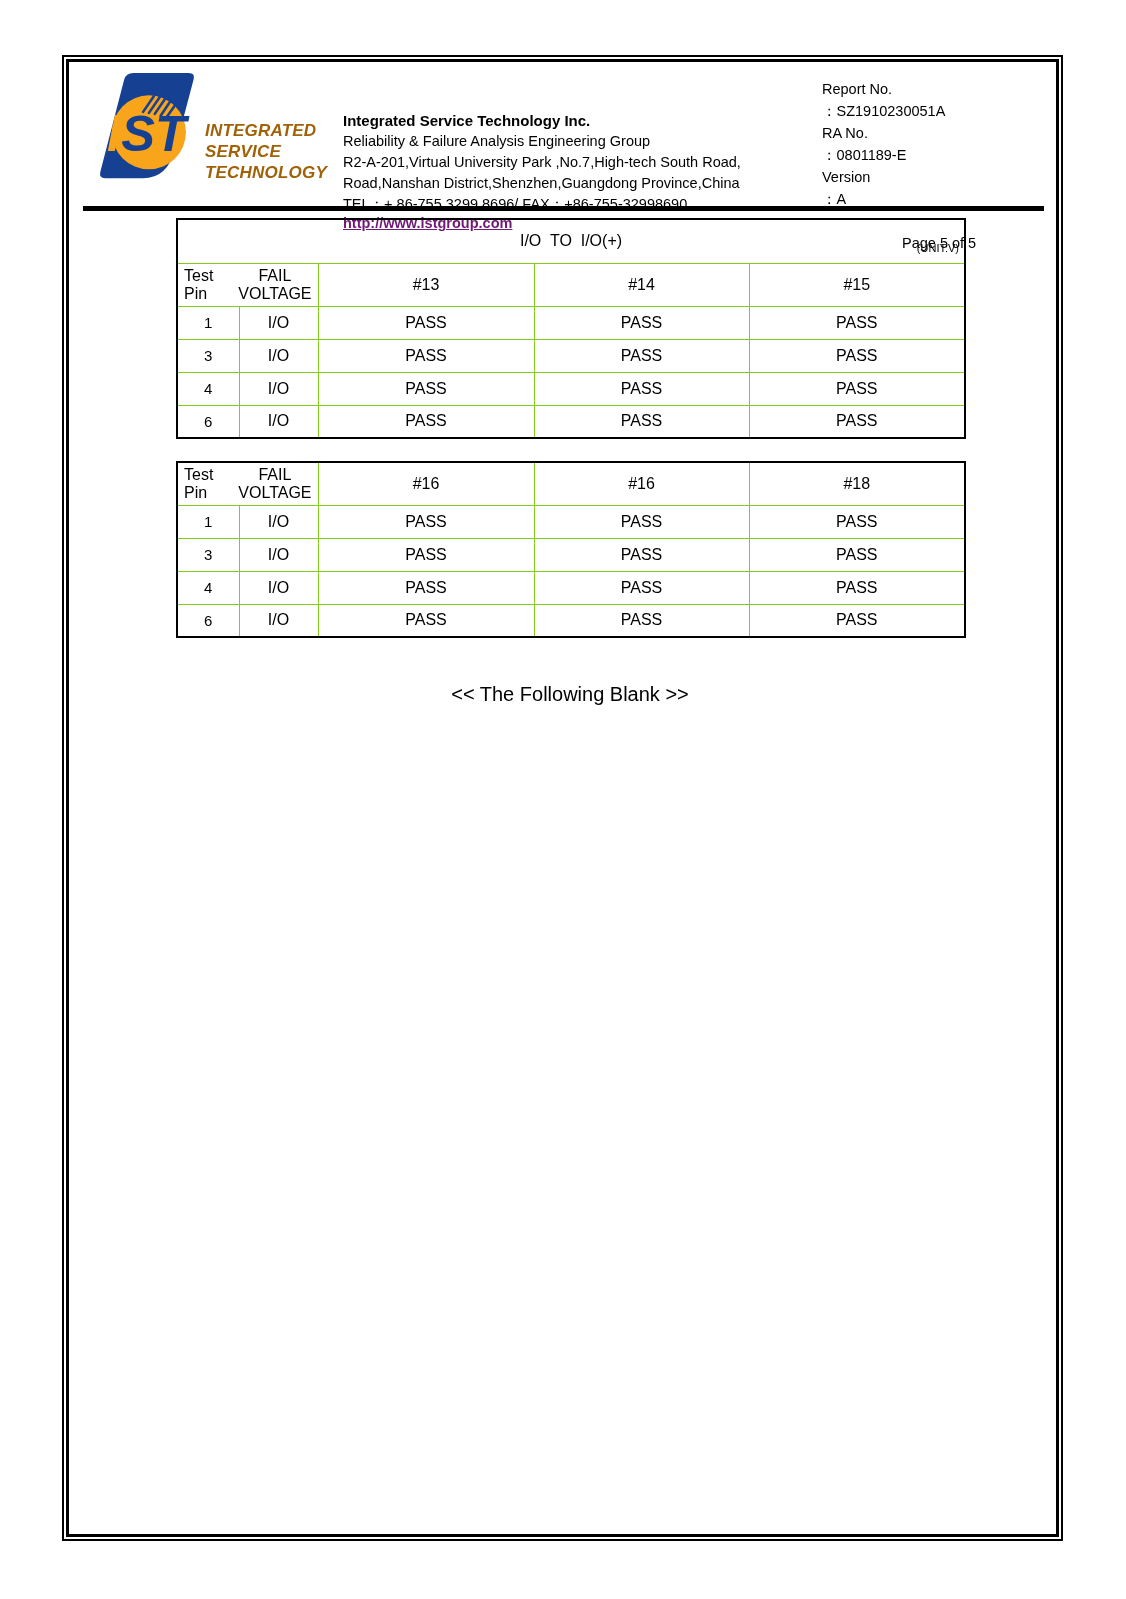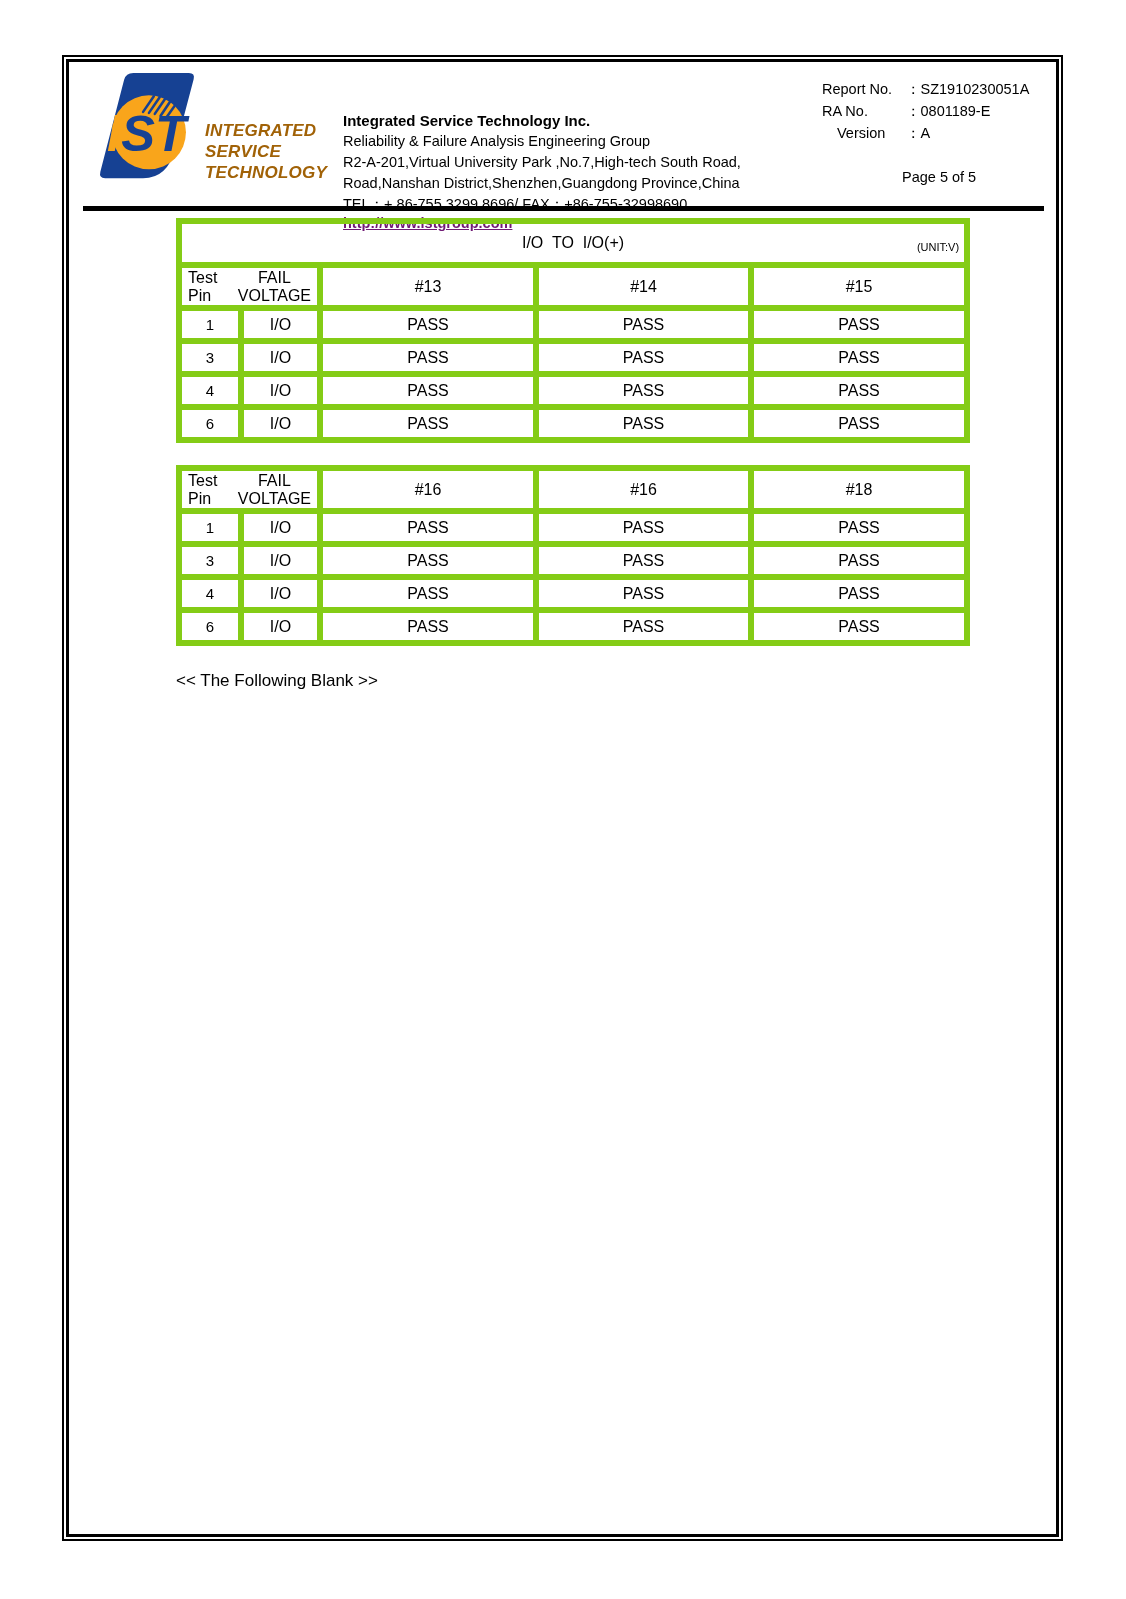--- a/index.html
+++ b/index.html
@@ -35,51 +35,51 @@
   .company-name { font-size:15px; font-weight:bold; line-height:21px; }
   .department   { font-size:14.5px; line-height:21px; }
   .addr         { font-size:14.5px; line-height:21px; }
   .telfax       { font-size:14.5px; line-height:20px; }
   .website {
     display:inline-block;
     font-size:14.5px; font-weight:bold; line-height:15px;
     color:#701a75; text-decoration:underline;
   }
   .header-right { position:absolute; left:753px; top:16px; width:225px; font-size:14.5px; line-height:22px; }
-  .meta-row { display:flex; }
+  .meta-row { display:flex;flex-direction:column; }
   .meta-label { width:84px; flex:none; }
-  .meta-row.indent .meta-label { width:69px; margin-left:15px; }
+  .meta-row.indent .meta-label { width:69px; }
   .page-number { margin-top:22px; margin-left:80px; }
   .header-divider {
     position:absolute; left:14px; right:12px; top:144px;
     height:5px; background:#000;
   }
   
   .content { position:absolute; left:107px; top:156px; width:788px; }
   table.report {
     border-collapse:collapse; table-layout:fixed;
     width:788px; border:2px solid #000;
   }
-  table.report td { border:6px solid #84cc16; text-align:center; padding:0; font-size:16px; }
+  table.report td { border:1px solid #84cc16; text-align:center; padding:0; font-size:16px; }
   .title-row td { height:44px; border-bottom:1px solid #000; position:relative; }
   .tbl-title { font-size:16px; white-space:pre; }
   .tbl-unit  { position:absolute; right:5px; bottom:9px; font-size:11px; }
   .head-row td { height:43px; border-bottom:2px solid #000; font-size:16px; }
   .c-pinhead {
     font-size:15px; line-height:18px;
   }
   .c-pinhead .ph-wrap { display:flex; justify-content:space-between; align-items:flex-start; padding:0 6px; }
   .c-pinhead span.ph { white-space:pre-line; }
   .c-pinhead span.ph.left { text-align:left; }
   .data-row td { height:33px; border-top:2px solid #000; font-size:16px; }
   .data-row td.c-pin { font-size:15px; }
   .table-gap { height:22px; }
   .blank-note {
-    margin-top:25px; text-align:left;
-    font-size:17px; white-space:pre;
+    margin-top:45px; text-align:center;
+    font-size:20px; white-space:pre;
   }
 </style>
 </head>
 <body>
 
 <div class="page-border">
   <div class="page-inner">
 
     <div class="logo-group">
       <svg class="logo-mark" viewBox="0 0 100 115" xmlns="http://www.w3.org/2000/svg">

